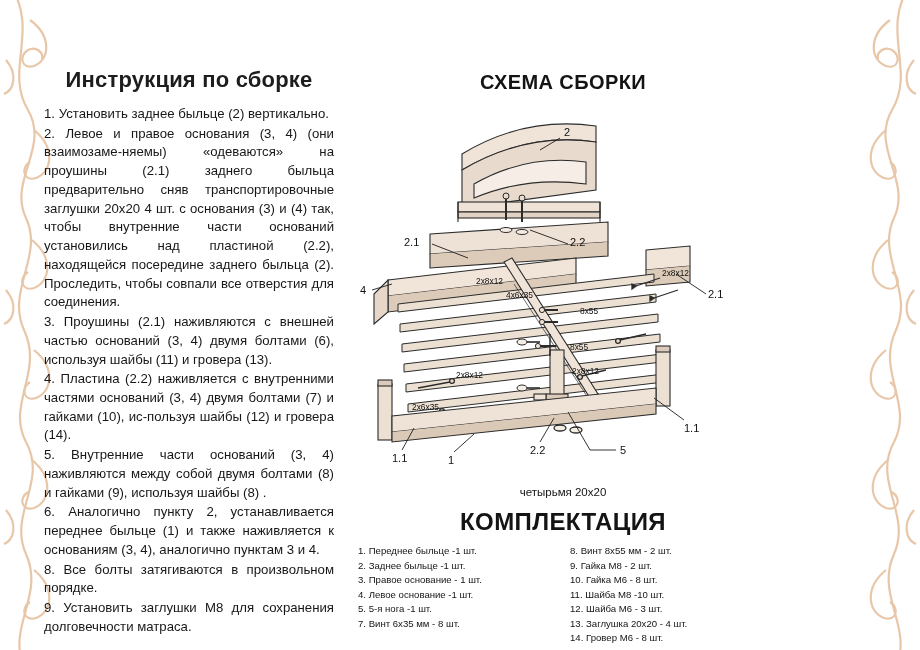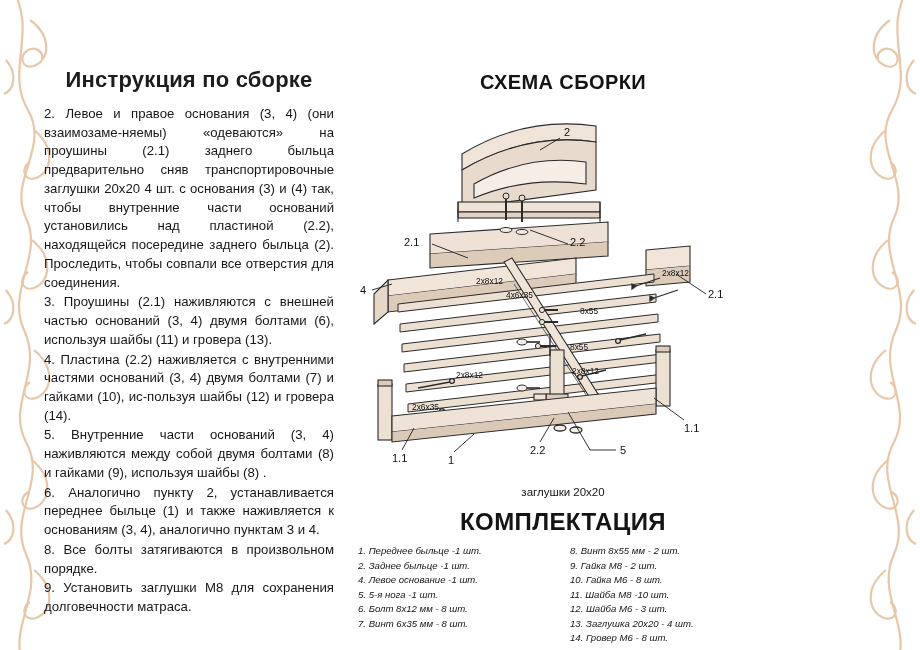--- a/index.html
+++ b/index.html
@@ -94,21 +94,21 @@
 
   .kit {
     display: flex;
     gap: 14px;
     font-size: 9.6px;
     line-height: 1.52;
     color: #141414;
     padding: 0 4px;
   }
   .kit .kit-col { flex: 1; }
-  .kit .kit-col div { white-space: nowrap; font-style: italic; }
+  .kit .kit-col div { white-space: nowrap; }
 
   .cap-note {
     font-size: 11.5px;
     text-align: center;
     color: #141414;
     margin-top: -2px;
   }
 </style>
 </head>
 <body>
@@ -143,20 +143,21 @@
       <path d="M52 300 C 40 314, 44 330, 54 334"></path>
       <path d="M52 520 C 40 534, 44 550, 54 554"></path>
     </svg>
   </div>
 
   <div class="columns">
 
     <div class="col-left">
       <h1 class="instr-title">Инструкция по сборке</h1>
       <div class="instr-list">
+        <p>1. Установить заднее быльце (2) вертикально.</p>
         <p>2. Левое и правое основания (3, 4) (они взаимозаме-няемы) «одеваются» на проушины (2.1) заднего быльца предварительно сняв транспортировочные заглушки 20x20 4 шт. с основания (3) и (4) так, чтобы внутренние части оснований установились над пластиной (2.2), находящейся посередине заднего быльца (2). Проследить, чтобы совпали все отверстия для соединения.</p>
         <p>3. Проушины (2.1) наживляются с внешней частью оснований (3, 4) двумя болтами (6), используя шайбы (11) и гровера (13).</p>
         <p>4. Пластина (2.2) наживляется с внутренними частями оснований (3, 4) двумя болтами (7) и гайками (10), ис-пользуя шайбы (12) и гровера (14).</p>
         <p>5. Внутренние части оснований (3, 4) наживляются между собой двумя болтами (8) и гайками (9), используя шайбы (8) .</p>
         <p>6. Аналогично пункту 2, устанавливается переднее быльце (1) и также наживляется к основаниям (3, 4), аналогично пунктам 3 и 4.</p>
         <p>8. Все болты затягиваются в произвольном порядке.</p>
         <p>9. Установить заглушки М8 для сохранения долговечности матраса.</p>
       </div>
     </div>
 
@@ -298,31 +299,31 @@
             <text x="152" y="200">4x6x35</text>
             <text x="226" y="216">8x55</text>
             <text x="216" y="252">8x55</text>
             <text x="102" y="280">2x8x12</text>
             <text x="218" y="276">2x8x12</text>
             <text x="58" y="312">2x6x35</text>
           </g>
         </svg>
       </div>
 
-      <div class="cap-note">заглушки 20x20</div>
+      <div class="cap-note">четырьмя 20x20</div>
 
       <h2 class="kit-title">КОМПЛЕКТАЦИЯ</h2>
 
       <div class="kit">
         <div class="kit-col">
           <div>1. Переднее быльце -1 шт.</div>
           <div>2. Заднее быльце -1 шт.</div>
+          <div>3. Правое основание - 1 шт.</div>
           <div>4. Левое основание -1 шт.</div>
           <div>5. 5-я нога -1 шт.</div>
-          <div>6. Болт 8х12 мм - 8 шт.</div>
           <div>7. Винт 6х35 мм - 8 шт.</div>
         </div>
         <div class="kit-col">
           <div>8. Винт 8х55 мм - 2 шт.</div>
           <div>9. Гайка М8 - 2 шт.</div>
           <div>10. Гайка М6 - 8 шт.</div>
           <div>11. Шайба М8 -10 шт.</div>
           <div>12. Шайба М6 - 3 шт.</div>
           <div>13. Заглушка 20х20 - 4 шт.</div>
           <div>14. Гровер М6 - 8 шт.</div>

